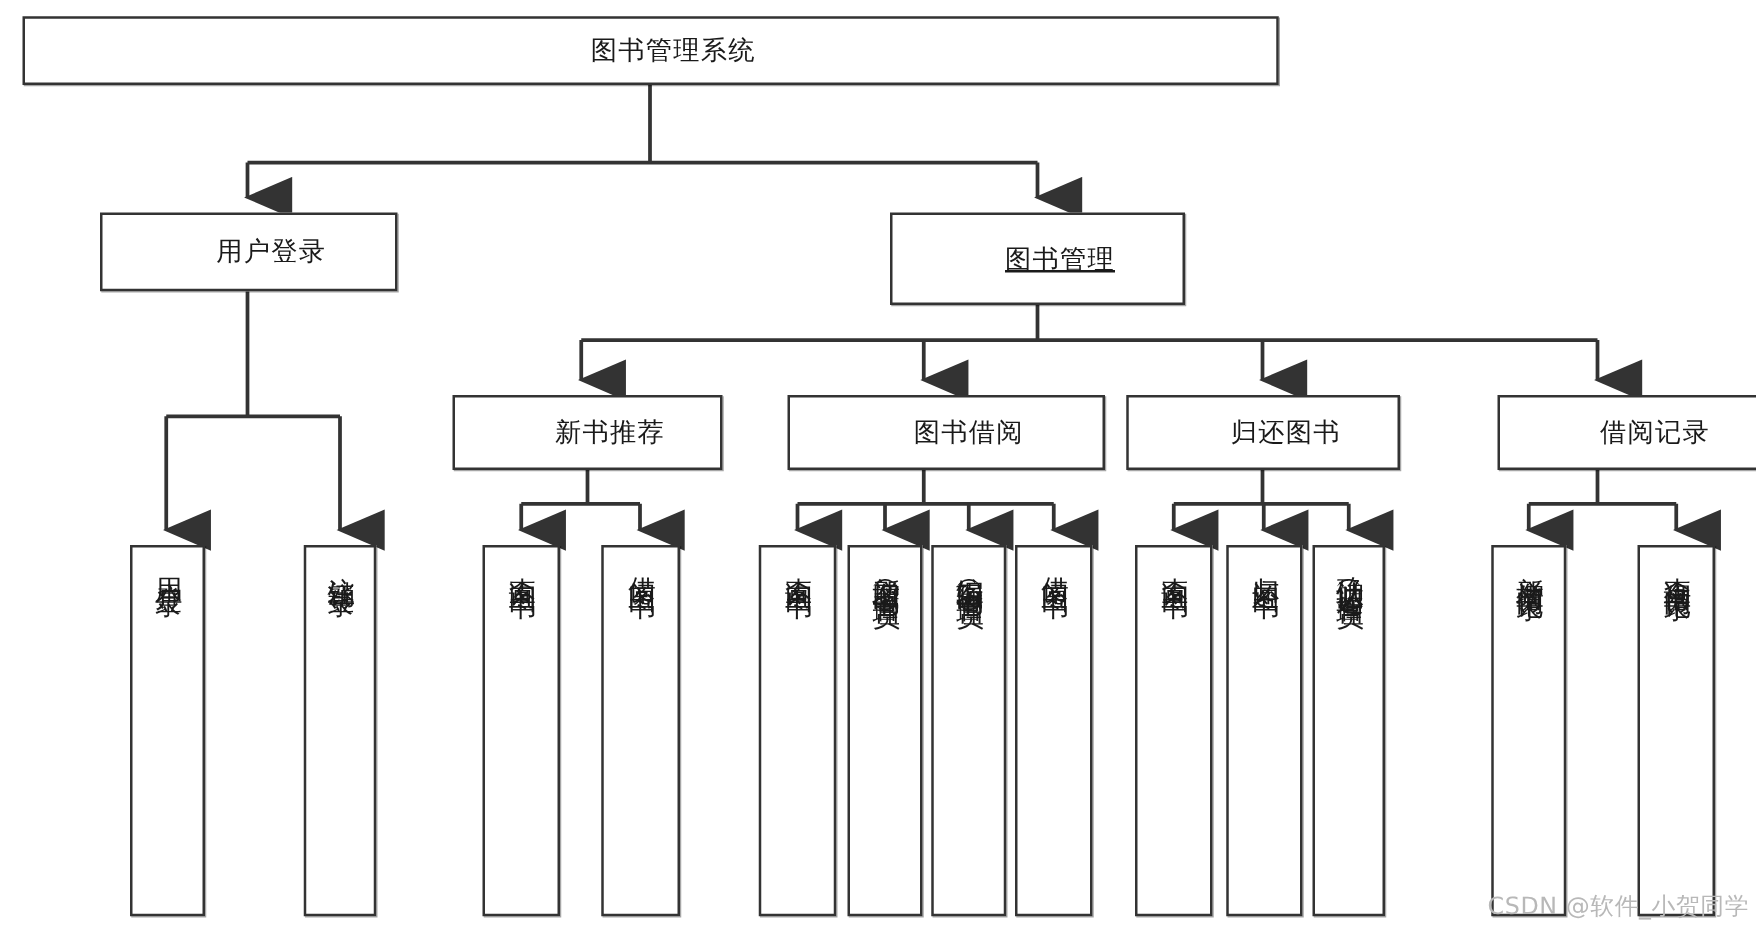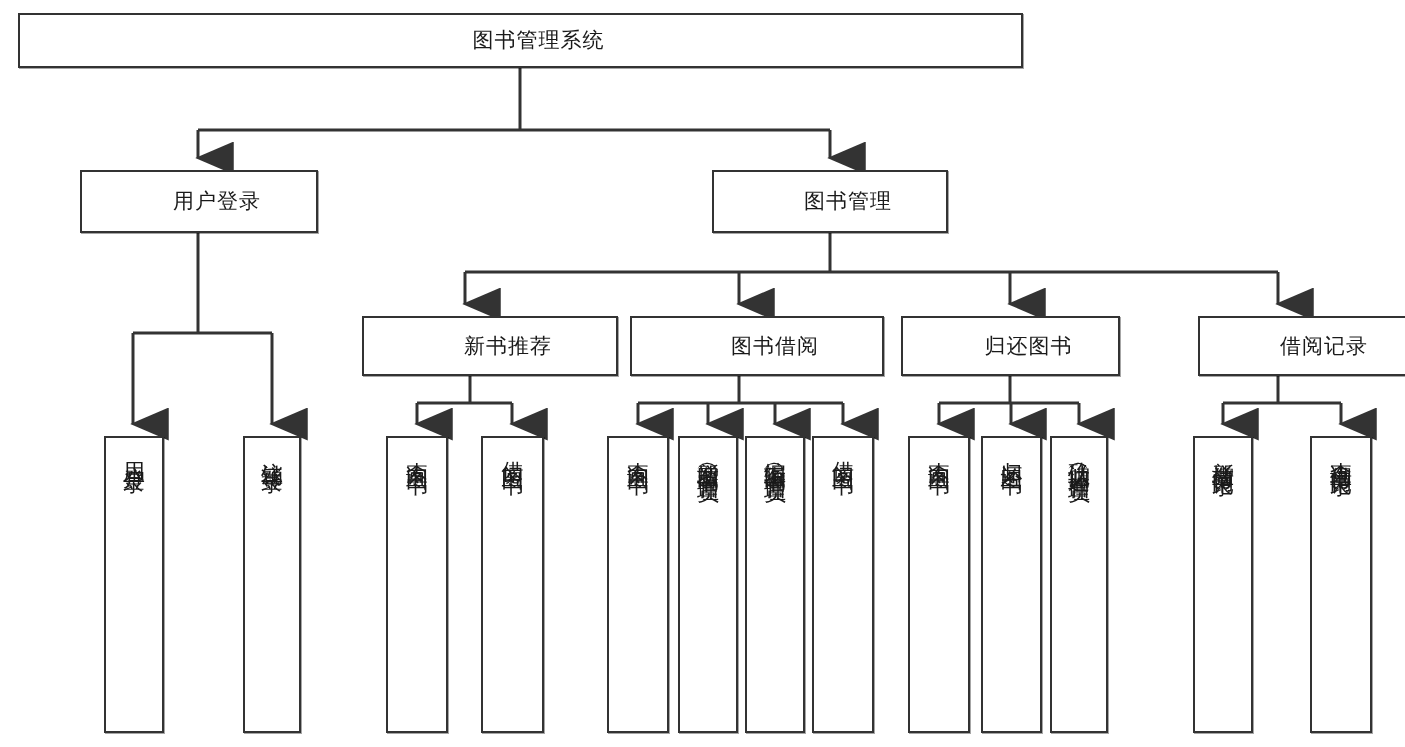--- a/index.html
+++ b/index.html
@@ -128,25 +128,25 @@
     </g>
   </svg>
 
   <div class="node horizontal" id="node-root" style="left: 18px; top: 13px; width: 1005px; height: 55px;">
     <span class="label">图书管理系统</span>
   </div>
 
   <div class="node horizontal" id="node-l2-0" style="left: 80px; top: 170px; width: 238px; height: 63px;">
     <span class="label">用户登录</span>
   </div>
-  <div class="node horizontal" id="node-l2-1" style="left: 712px; top: 170px; width: 236px; height: 63px;">
+  <div class="node horizontal" id="node-l2-1" style="left: 712px; top: 170px; width: 236px; height: 74px; text-decoration: underline;">
     <span class="label">图书管理</span>
   </div>
 
-  <div class="node horizontal" id="node-l3-0" style="left: 362px; top: 316px; width: 256px; height: 60px;">
+  <div class="node horizontal" id="node-l3-0" style="left: 362px; top: 316px; width: 216px; height: 60px;">
     <span class="label">新书推荐</span>
   </div>
   <div class="node horizontal" id="node-l3-1" style="left: 630px; top: 316px; width: 254px; height: 60px;">
     <span class="label">图书借阅</span>
   </div>
   <div class="node horizontal" id="node-l3-2" style="left: 901px; top: 316px; width: 219px; height: 60px;">
     <span class="label">归还图书</span>
   </div>
   <div class="node horizontal" id="node-l3-3" style="left: 1170px; top: 316px; width: 216px; height: 60px; margin-left: 28px;">
     <span class="label">借阅记录</span>
@@ -185,14 +185,15 @@
   <div class="node vertical tall" id="node-leaf-10" style="left: 1050px; top: 436px; width: 58px; height: 297px;">
     <span class="label">确认归还（管理员）</span>
   </div>
   <div class="node vertical tall" id="node-leaf-11" style="left: 1193px; top: 436px; width: 60px; height: 297px;">
     <span class="label">新增借阅记录</span>
   </div>
   <div class="node vertical tall" id="node-leaf-12" style="left: 1310px; top: 436px; width: 62px; height: 297px;">
     <span class="label">查询借阅记录</span>
   </div>
 
+  <div class="watermark" id="watermark" style="left: 1190px; top: 712px;">CSDN @软件_小贺同学</div>
 
 </div>
 
 </body></html>

